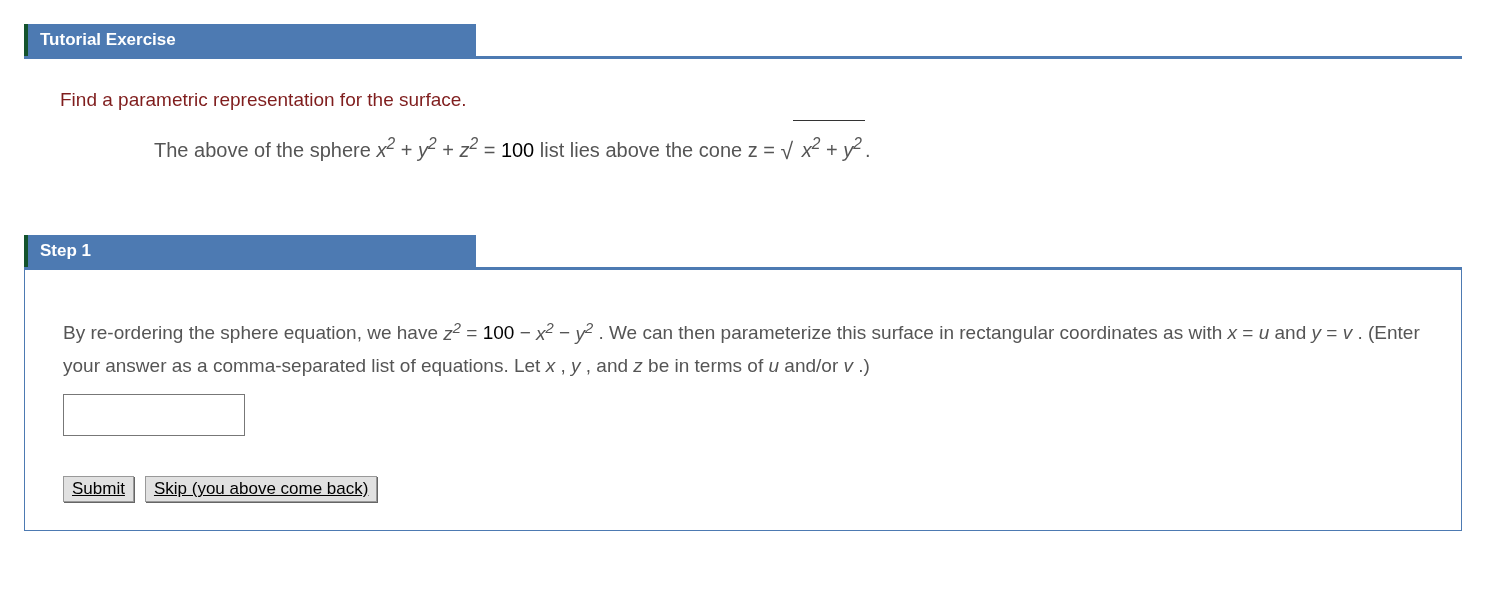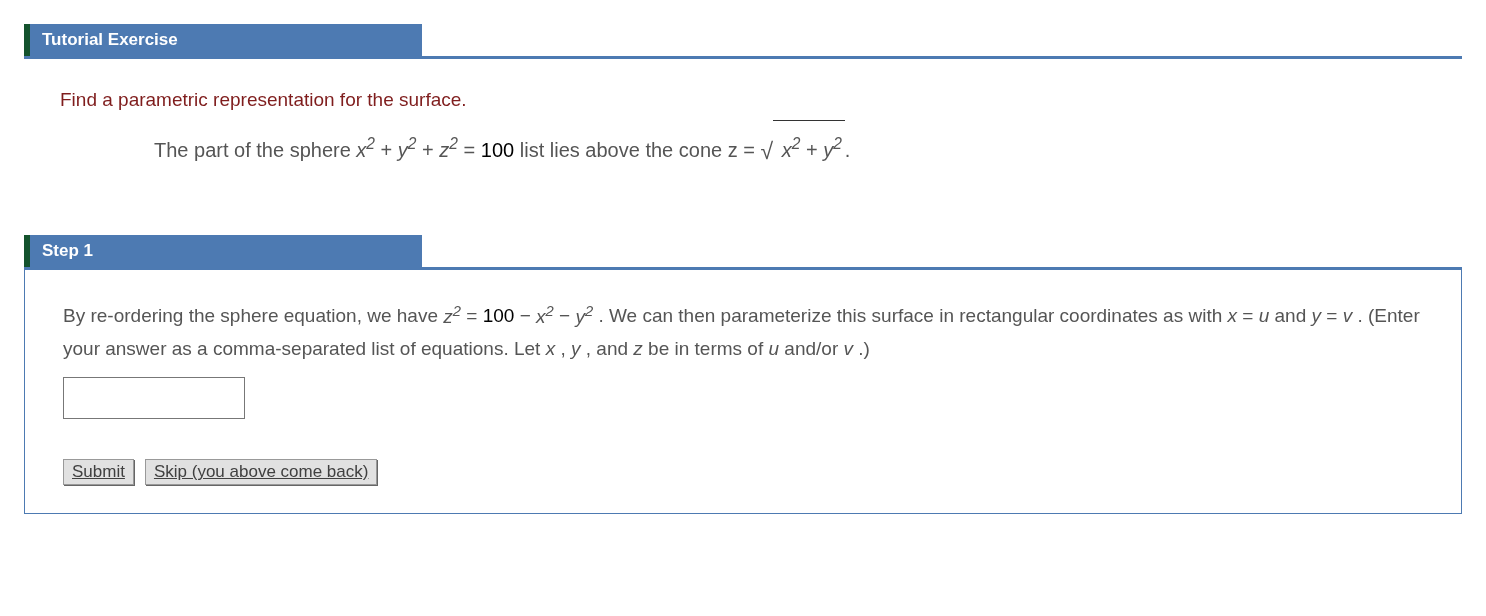--- a/index.html
+++ b/index.html
@@ -13,22 +13,22 @@
     width: 1486px;
   }
   .container {
     padding: 24px 24px 24px 24px;
   }
   .section-header {
     background: #4d7ab2;
     color: #fff;
     font-weight: bold;
     padding: 6px 12px;
-    border-left: 6px solid #14532d;
-    width: 398px;
+    border-left: 4px solid #14532d;
+    width: 452px;
     font-size: 17px;
   }
   .header-line {
     border-top: 3px solid #4d7ab2;
     margin: 0 0 30px 0;
   }
   .intro-text {
     color: #7f1d1d;
     margin: 0 0 22px 36px;
     font-size: 19px;
@@ -37,21 +37,21 @@
     color: #555;
     margin: 0 0 70px 130px;
     font-size: 20px;
     line-height: 1.4;
   }
   .red { color: #000000; }
   sup { font-size: 0.78em; }
   .step-box {
     border: 1px solid #4d7ab2;
     margin-top: -3px;
-    padding: 30px 38px 28px 38px;
+    padding: 47px 38px 28px 38px;
   }
   .step-text {
     color: #555;
     font-size: 19px;
     line-height: 1.7;
     margin-bottom: 12px;
   }
   .italic { font-style: italic; }
   .answer-input {
     width: 182px;
@@ -64,21 +64,21 @@
   .btn-row {
     margin-top: 40px;
   }
   .btn {
     background: #e1e1e1;
     border: 1px solid #999;
     box-shadow: 1px 1px 0 #666;
     padding: 2px 8px 2px 8px;
     font-size: 17px;
     font-family: Verdana, Geneva, sans-serif;
-    color: #404040;
+    color: #000000;
     text-decoration: underline;
     cursor: pointer;
     margin-right: 6px;
   }
   .sqrt {
     position: relative;
     display: inline-block;
   }
   .sqrt-inner {
     border-top: 1px solid #333;
@@ -97,21 +97,21 @@
 <body>
 
 <div class="container">
 
   <div class="section-header">Tutorial Exercise</div>
   <div class="header-line"></div>
 
   <div class="intro-text">Find a parametric representation for the surface.</div>
 
   <div class="problem-line mathrow">
-    <span>The part of the sphere </span>
+    <span>The above of the sphere </span>
     <span class="italic"><span>x</span><sup>2</sup></span>
     <span> + </span>
     <span class="italic"><span>y</span><sup>2</sup></span>
     <span> + </span>
     <span class="italic"><span>z</span><sup>2</sup></span>
     <span> = </span>
     <span class="red">100</span>
     <span> list lies above the cone z = </span>
     <span class="sqrt">
       <span class="sqrt-sym">√</span><span class="sqrt-inner">

